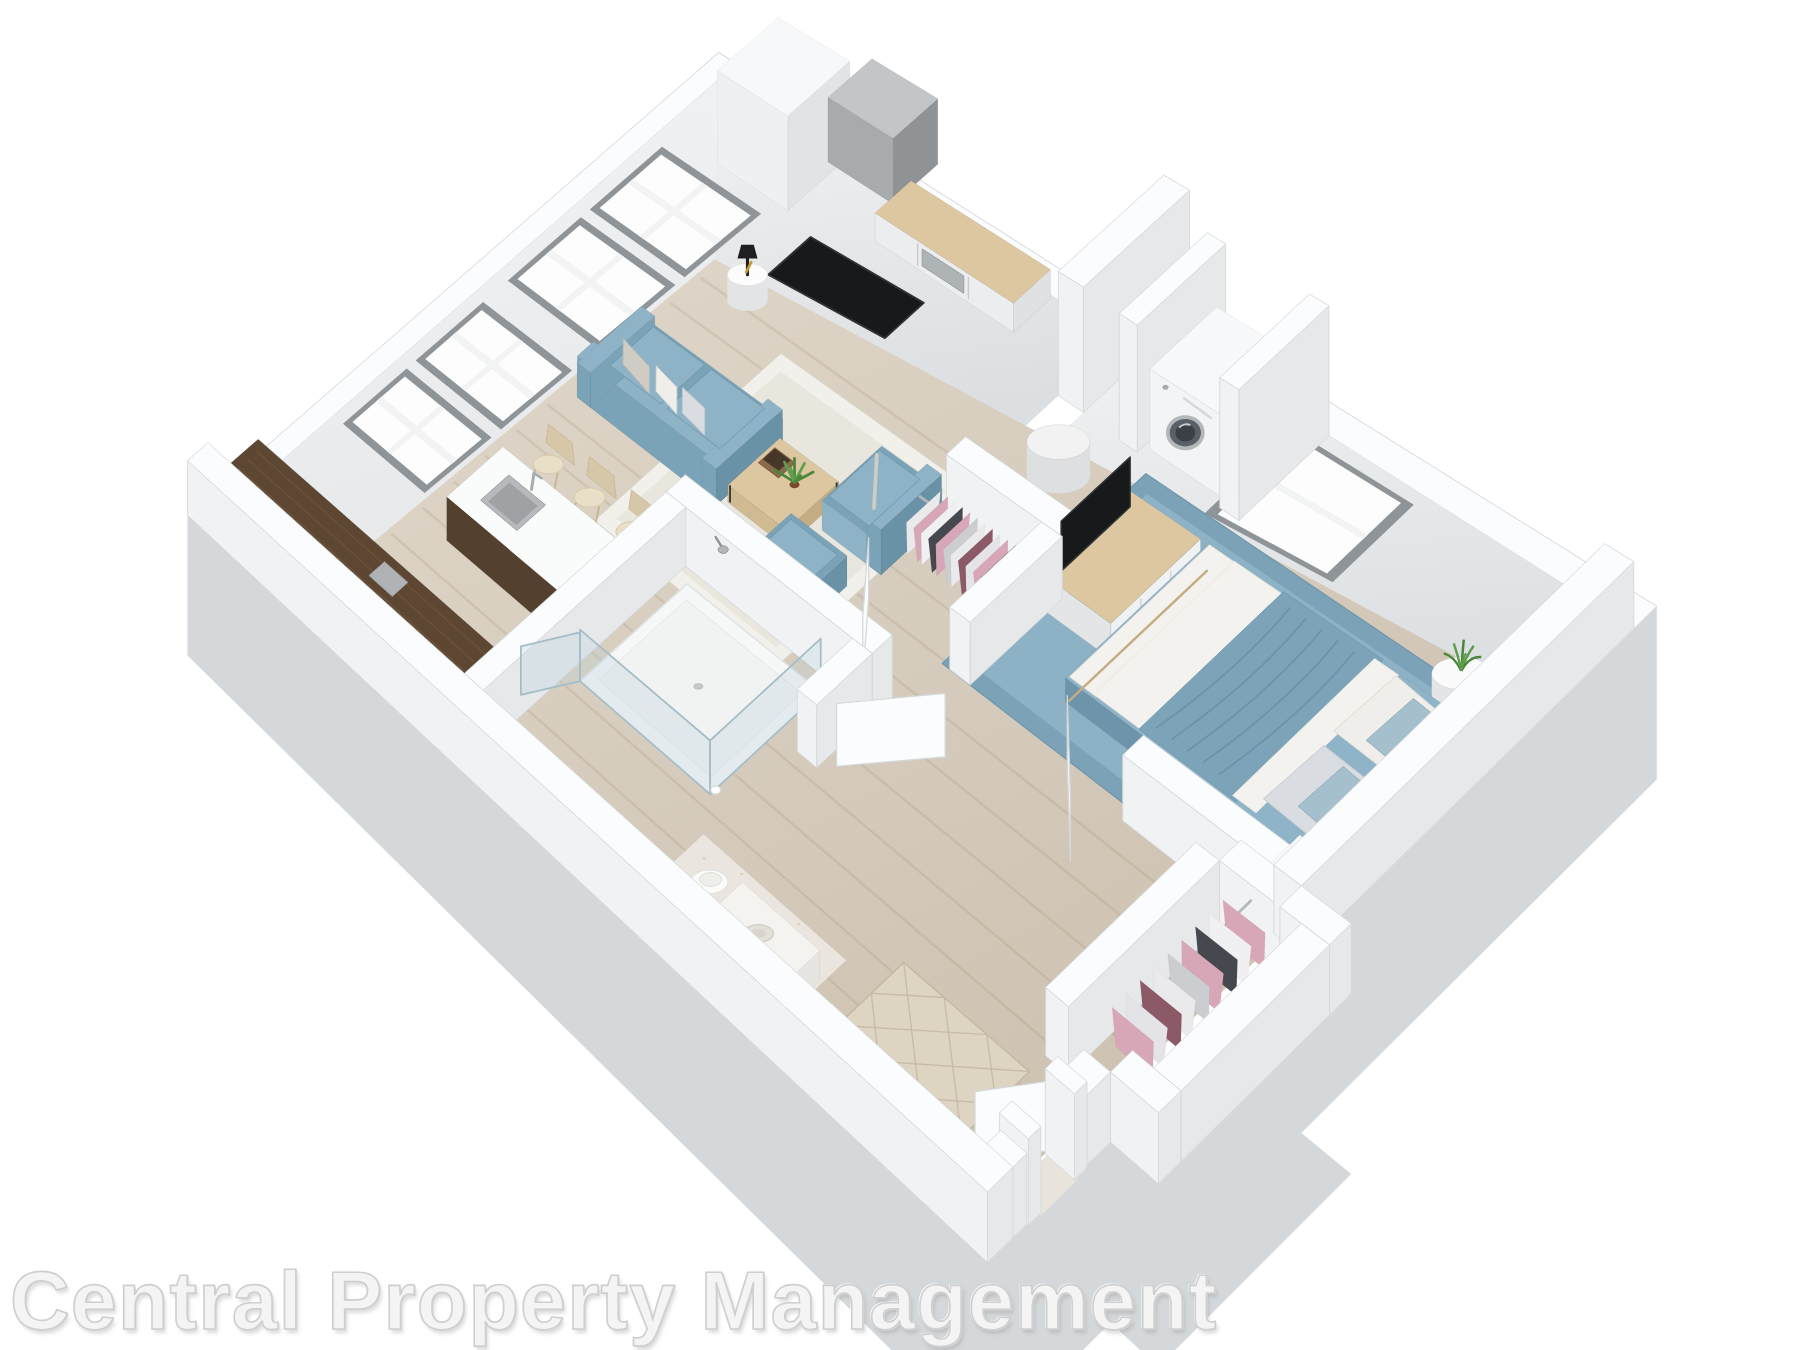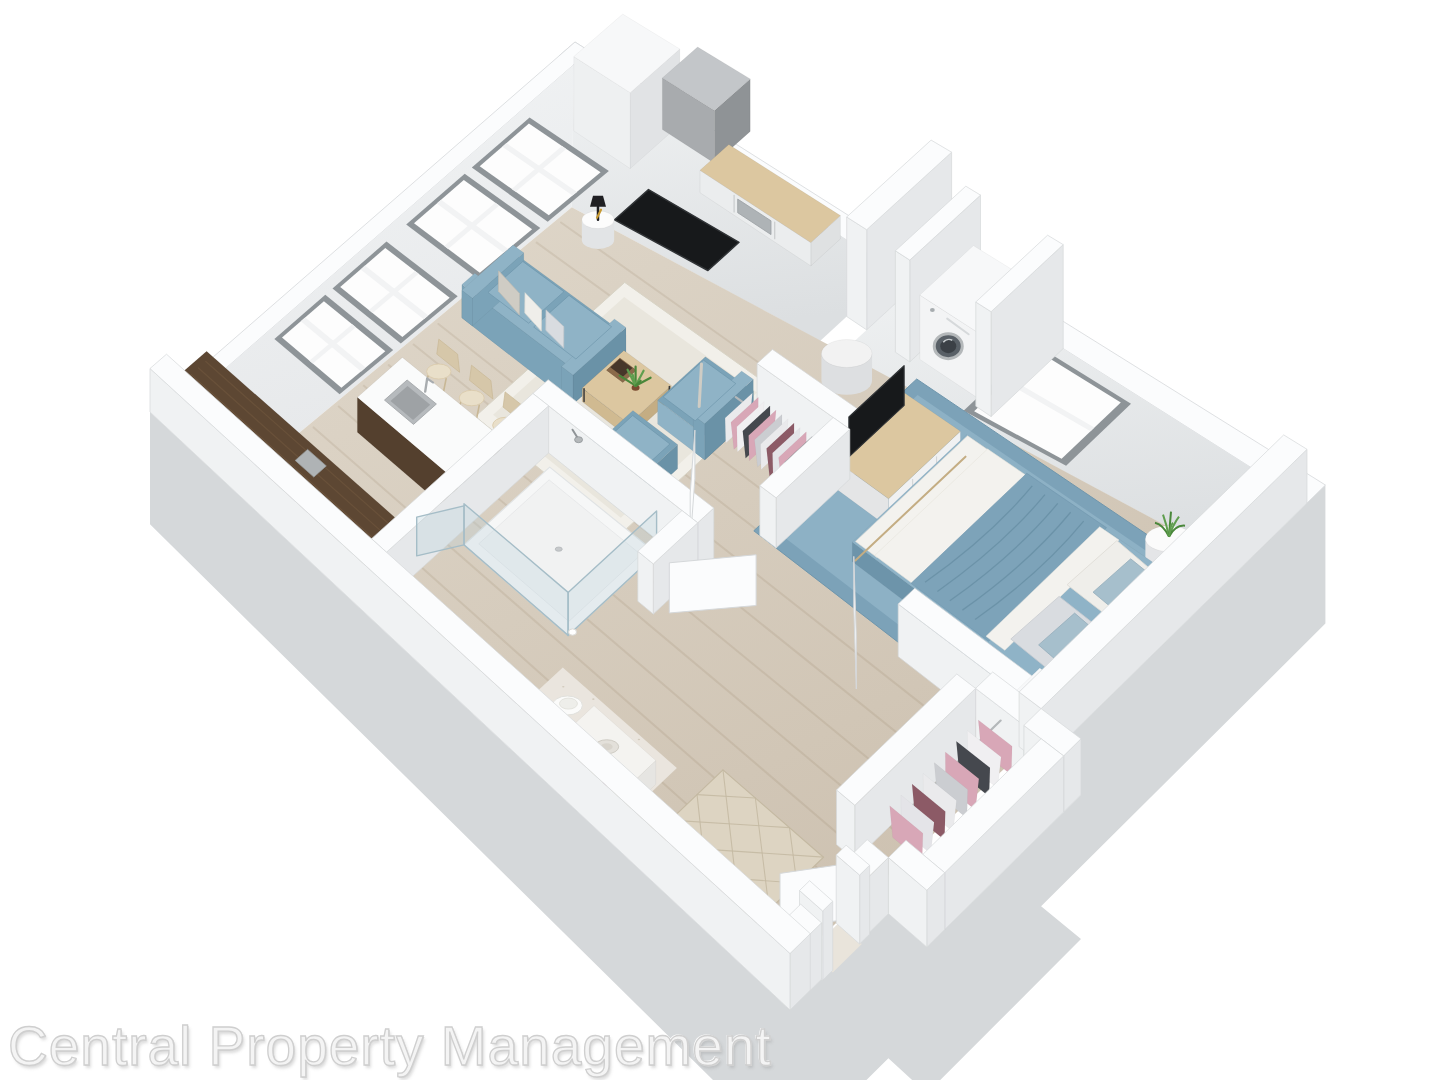--- a/index.html
+++ b/index.html
@@ -2,21 +2,21 @@
 <html><head>
 <meta charset="utf-8">
 <style>
   html,body{margin:0;padding:0;background:#ffffff;}
   .stage{position:relative;width:1440px;height:1080px;background:#ffffff;overflow:hidden;
          font-family:"Liberation Sans", sans-serif;}
   .stage svg{position:absolute;left:0;top:0;}
   .watermark{
     position:absolute;left:8px;bottom:2px;
     font-family:"Liberation Sans", sans-serif;
-    font-size:55px;font-weight:400;letter-spacing:1px;
+    font-size:66px;font-weight:700;letter-spacing:1px;
     color:#f4f4f4;
     -webkit-text-stroke:1.3px #cfcfcf;
     text-shadow:1px 1px 0 #d8d8d8, 2px 3px 3px rgba(120,120,120,0.25), -1px -1px 0 #ffffff;
     user-select:none;white-space:nowrap;
   }
 </style>
 </head>
 <body>
 
 <div class="stage">

